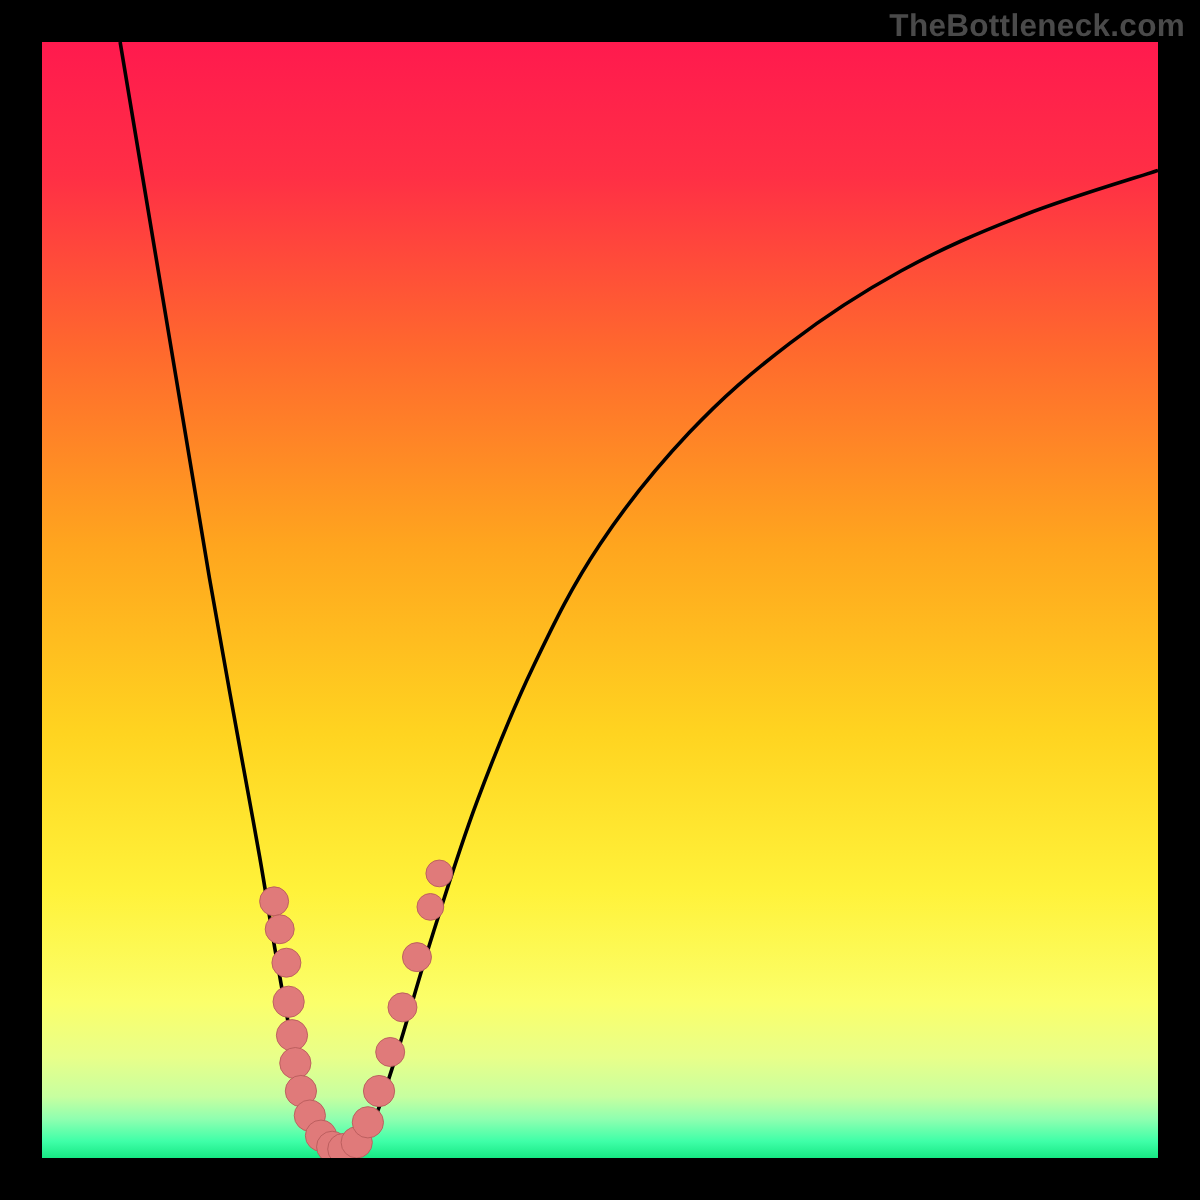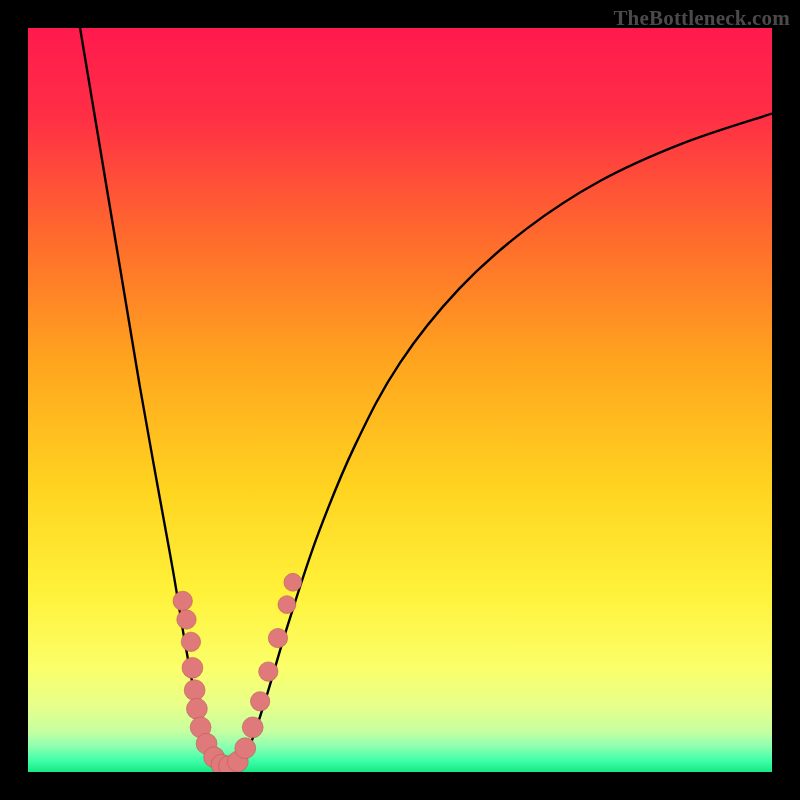--- a/index.html
+++ b/index.html
@@ -38,21 +38,20 @@
   }
   .watermark {
     position: absolute;
     top: 6px;
     right: 10px;
     color: #4a4a4a;
     font-size: 21px;
     font-weight: 600;
     letter-spacing: 0.2px;
     user-select: none;
-    font-family: Liberation Serif, serif;
   }
 </style>
 </head>
 <body>
 
 <div class="frame">
   <div class="plot">
     <svg class="gradient" viewBox="0 0 744 744" preserveAspectRatio="none">
       <defs>
         <linearGradient id="bg" x1="0" y1="0" x2="0" y2="1">

